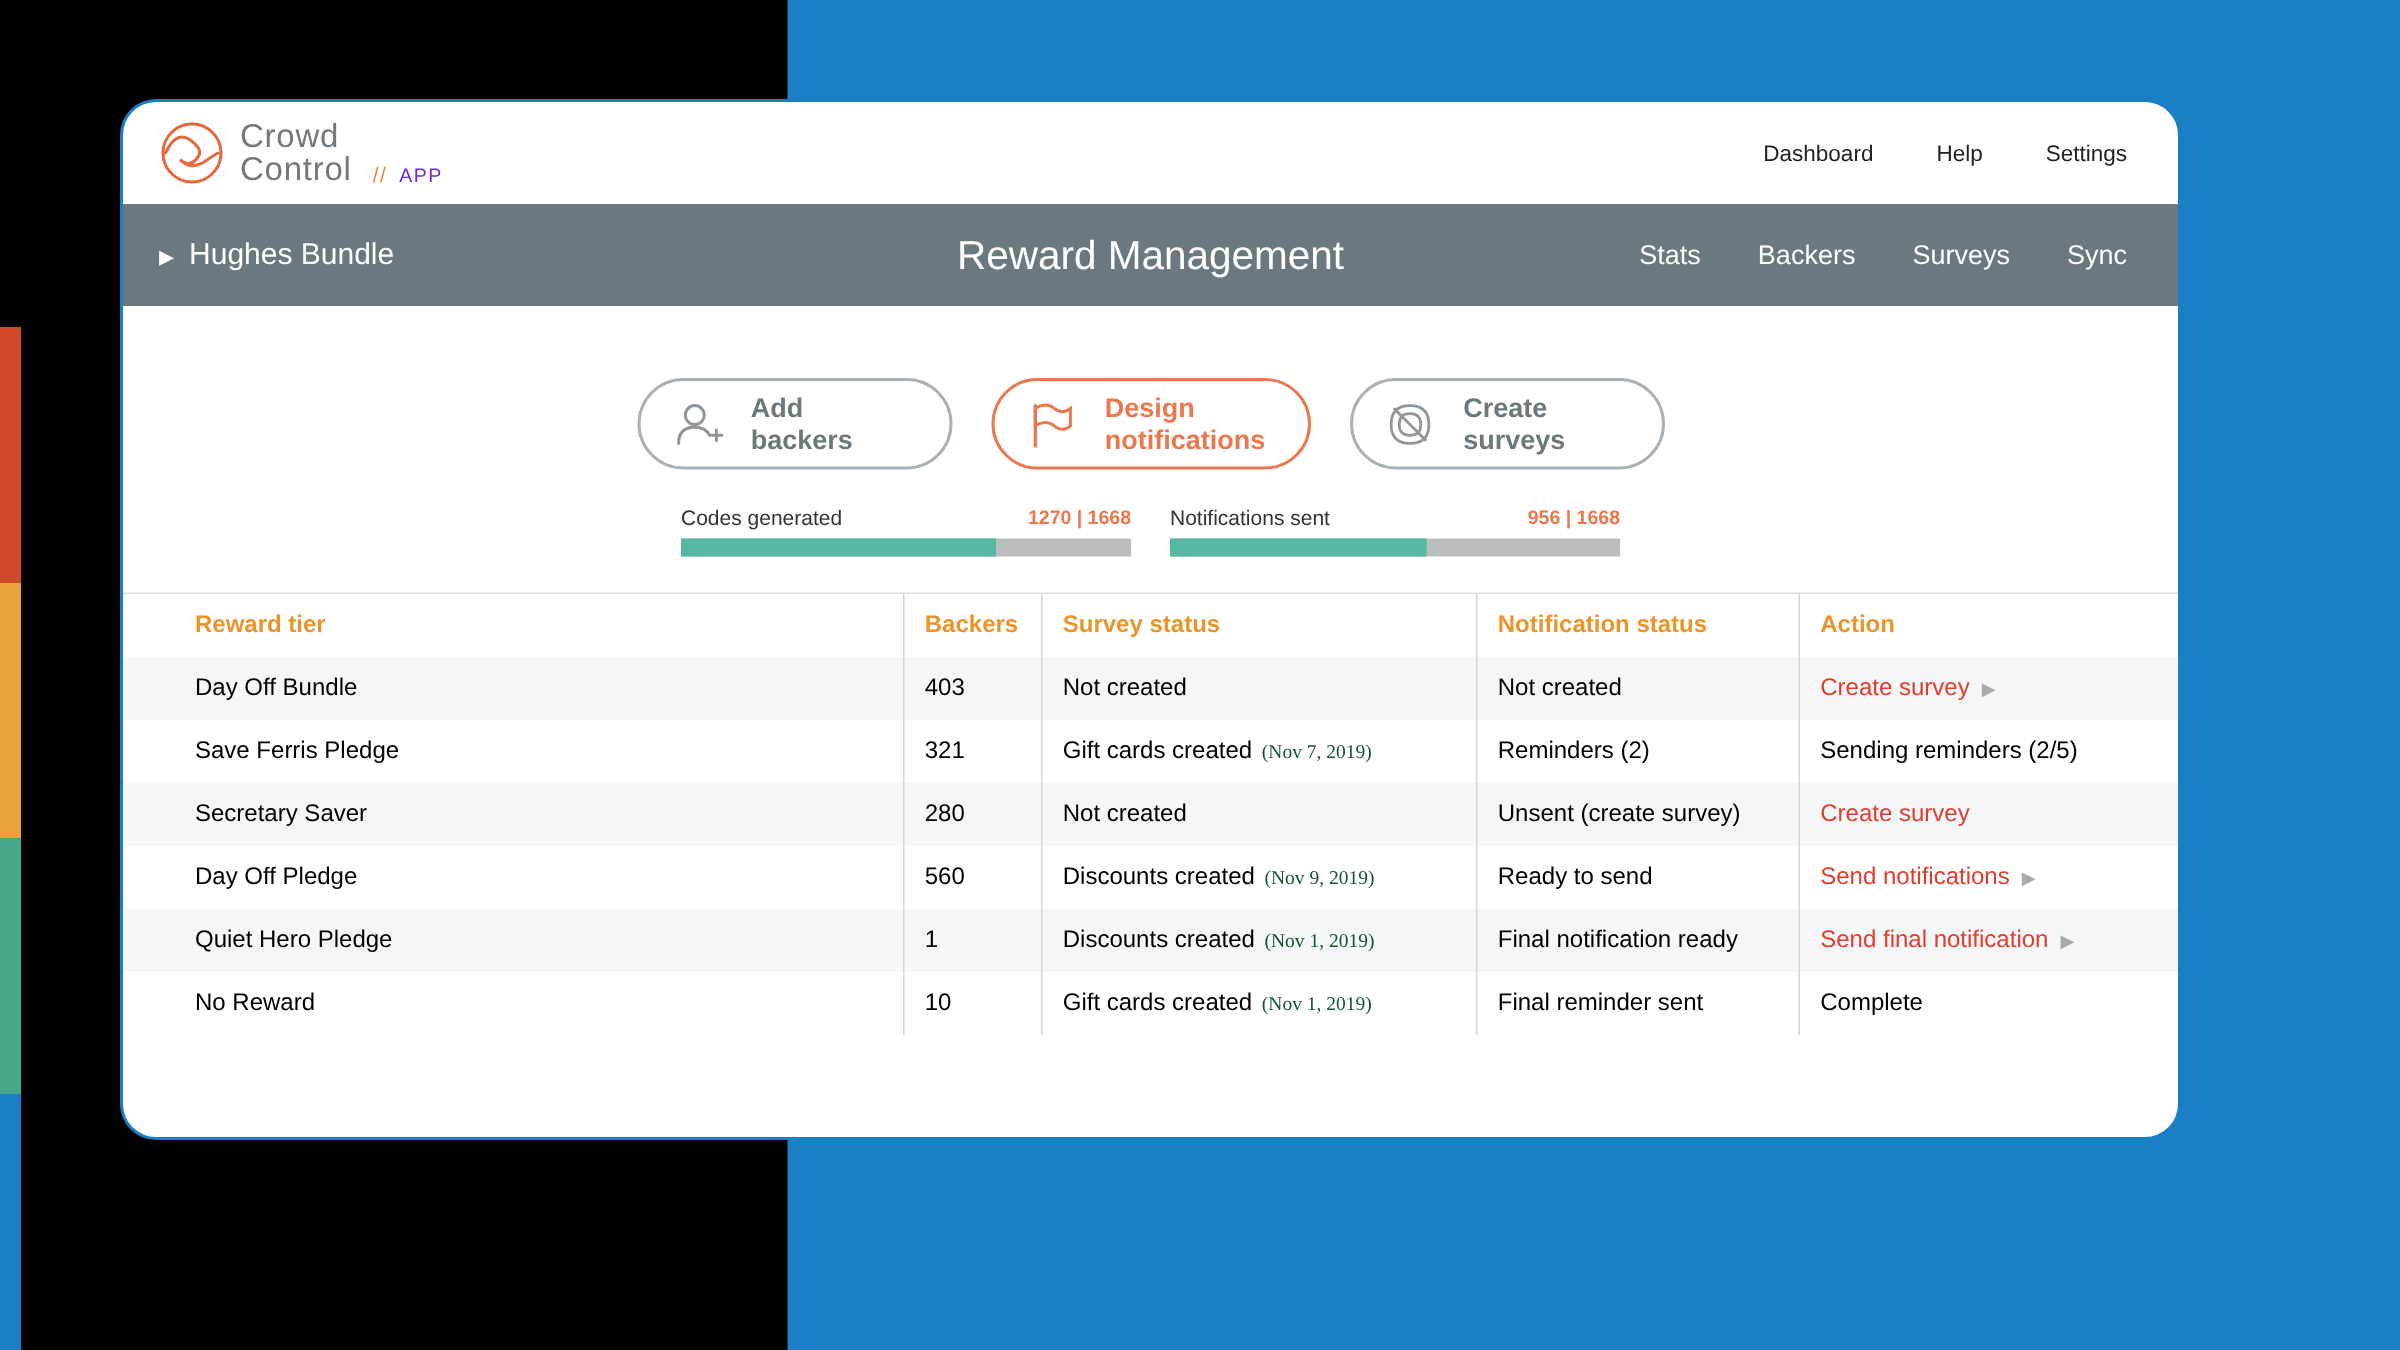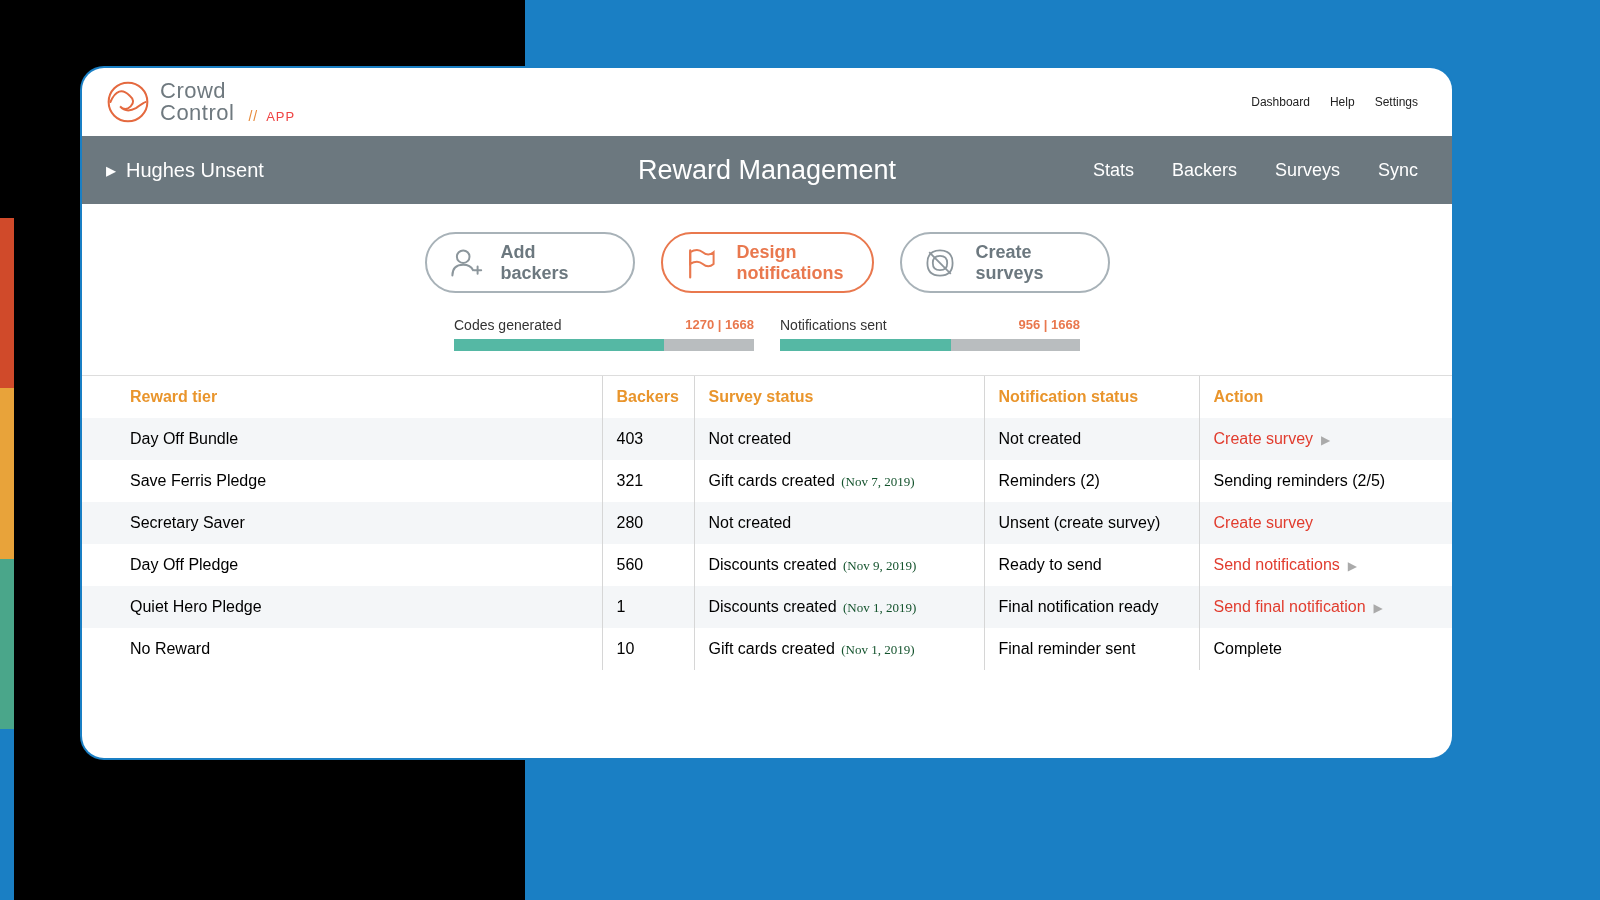--- a/index.html
+++ b/index.html
@@ -19,37 +19,37 @@
     box-shadow: 0 0 0 2px #1a7fc4;
   }
 
   
   .topbar { display: flex; align-items: center; justify-content: space-between; height: 68px; padding: 0 34px 0 24px; }
   .brand { display: flex; align-items: center; gap: 10px; }
   .brand-logo { width: 44px; height: 44px; }
   .brand-text { display: flex; flex-direction: column; line-height: 1; color: #6f797f; font-weight: 300; font-size: 22px; letter-spacing: 0.5px; }
   .brand-sub { display: flex; gap: 8px; align-items: baseline; margin-left: 4px; }
   .brand-slash { color: #e78a3a; font-size: 14px; letter-spacing: 1px; }
-  .brand-app  { color: #ef4444; font-size: 13px; letter-spacing: 1px; }
-  .topnav { display: flex; gap: 20px; font-size: 12px; color: #222; margin-left: 16px; }
+  .brand-app  { color: #6d28d9; font-size: 13px; letter-spacing: 1px; }
+  .topnav { display: flex; gap: 42px; font-size: 15px; color: #222; margin-left: 16px; }
   .topnav a { color: #222; text-decoration: none; }
 
   
   .subhead {
     background: #6c787f; height: 68px; display: flex; align-items: center;
     padding: 0 34px 0 24px; color: #fff; position: relative;
   }
   .project { display: flex; align-items: center; gap: 10px; font-size: 20px; font-weight: 500; }
   .page-title { position: absolute; left: 50%; transform: translateX(-50%); font-size: 27px; font-weight: 400; }
   .subnav { margin-left: auto; display: flex; gap: 38px; font-size: 18px; }
 
   
   .pills { display: flex; gap: 26px; justify-content: center; padding: 28px 0 24px; }
   .pill { display: flex; align-items: center; gap: 18px; border: 2px solid #a8b2b8;
-          border-radius: 32px; padding: 8px 28px 8px 20px; min-width: 210px; cursor: pointer; }
+          border-radius: 32px; padding: 8px 28px 8px 20px; min-width: 210px; cursor: pointer; margin-top: 20px; }
   .pill .pill-icon { width: 36px; height: 36px; color: #8c969c; flex: 0 0 36px; }
   .pill .pill-text { display: flex; flex-direction: column; line-height: 1.15; font-weight: 600; color: #6c787f; font-size: 18px; }
   .pill.active { border-color: #e9784e; }
   .pill.active .pill-text { color: #e9784e; }
   .pill.active .pill-icon { color: #e9784e; }
 
   
   .progress-row { display: flex; gap: 26px; justify-content: center; padding: 0 0 20px; }
   .prog { width: 300px; }
   .prog-head { display: flex; justify-content: space-between; font-size: 14px; color: #333; margin-bottom: 6px; }
@@ -106,21 +106,21 @@
       <div class="topnav">
         <a href="#">Dashboard</a>
         <a href="#">Help</a>
         <a href="#">Settings</a>
       </div>
     </div>
 
     <div class="subhead">
       <div class="project">
         <span>▸</span>
-        <span>Hughes Unsent</span>
+        <span>Hughes Bundle</span>
       </div>
       <div class="page-title">Reward Management</div>
       <div class="subnav">
         <span>Stats</span>
         <span>Backers</span>
         <span>Surveys</span>
         <span>Sync</span>
       </div>
     </div>
 

